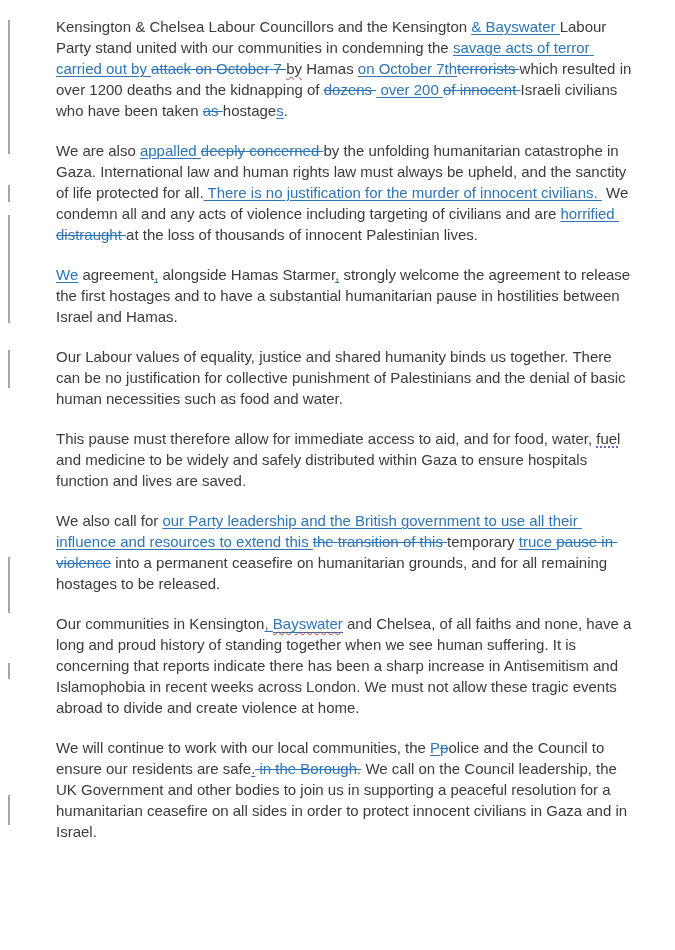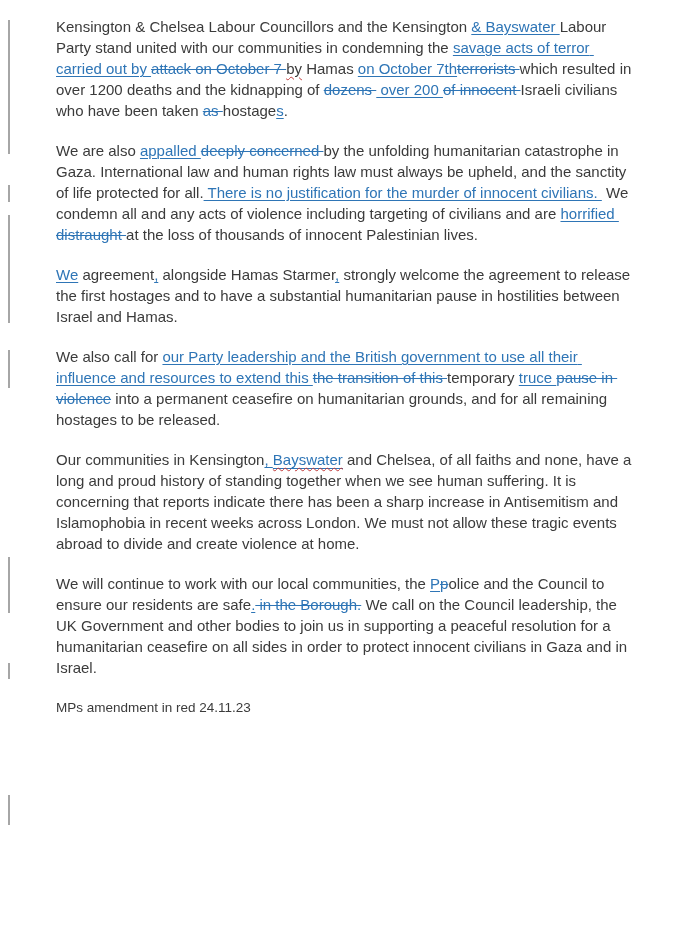--- a/index.html
+++ b/index.html
@@ -75,25 +75,26 @@
   }
 </style>
 </head>
 <body>
 
 <div class="page">
   <div>
       <p class="para"><span class="run normal">Kensington &amp; Chelsea Labour Councillors and the Kensington </span><span class="run ins">&amp; Bayswater </span><span class="run normal">Labour Party stand united with our communities in condemning the </span><span class="run ins">savage acts of terror carried out by </span><span class="run del">attack on October 7 </span><span class="run squiggle">by</span><span class="run normal"> Hamas </span><span class="run ins">on October 7th</span><span class="run del">terrorists </span><span class="run normal">which resulted in over 1200 deaths and the kidnapping of </span><span class="run del">dozens </span><span class="run ins"> over 200 </span><span class="run del">of innocent </span><span class="run normal">Israeli civilians who have been taken </span><span class="run del">as </span><span class="run normal">hostage</span><span class="run ins">s</span><span class="run normal">.</span></p>
       <p class="para"><span class="run normal">We are also </span><span class="run ins">appalled </span><span class="run del">deeply concerned </span><span class="run normal">by the unfolding humanitarian catastrophe in Gaza. International law and human rights law must always be upheld, and the sanctity of life protected for all.</span><span class="run ins"> There is no justification for the murder of innocent civilians. </span><span class="run normal"> We condemn all and any acts of violence including targeting of civilians and are </span><span class="run ins">horrified </span><span class="run del">distraught </span><span class="run normal">at the loss of thousands of innocent Palestinian lives.</span></p>
       <p class="para"><span class="run ins">We</span><span class="run normal"> agreement</span><span class="run ins">,</span><span class="run normal"> alongside Hamas Starmer</span><span class="run ins">,</span><span class="run normal"> strongly welcome the agreement to release the first hostages and to have a substantial humanitarian pause in hostilities between Israel and Hamas.</span></p>
+      <p class="para"><span class="run normal">Our Labour values of equality, justice and shared humanity binds us together. There can be no justification for collective punishment of Palestinians and the denial of basic human necessities such as food and water.</span></p>
+      <p class="para"><span class="run normal">This pause must therefore allow for immediate access to aid, and for food, water, </span><span class="run grammar">fuel</span><span class="run normal"> and medicine to be widely and safely distributed within Gaza to ensure hospitals function and lives are saved.</span></p>
       <p class="para"><span class="run normal">We also call for </span><span class="run ins">our Party leadership and the British government to use all their influence and resources to extend this </span><span class="run del">the transition of this </span><span class="run normal">temporary </span><span class="run ins">truce </span><span class="run del">pause in violence</span><span class="run normal"> into a permanent ceasefire on humanitarian grounds, and for all remaining hostages to be released.</span></p>
       <p class="para"><span class="run normal">Our communities in Kensington</span><span class="run ins">, </span><span class="run ins squiggle">Bayswater</span><span class="run normal"> and Chelsea, of all faiths and none, have a long and proud history of standing together when we see human suffering. It is concerning that reports indicate there has been a sharp increase in Antisemitism and Islamophobia in recent weeks across London. We must not allow these tragic events abroad to divide and create violence at home.</span></p>
       <p class="para"><span class="run normal">We will continue to work with our local communities, the </span><span class="run ins">P</span><span class="run del">p</span><span class="run normal">olice and the Council to ensure our residents are safe</span><span class="run ins">.</span><span class="run del"> in the Borough.</span><span class="run normal"> We call on the Council leadership, the UK Government and other bodies to join us in supporting a peaceful resolution for a humanitarian ceasefire on all sides in order to protect innocent civilians in Gaza and in Israel.</span></p>
     </div>
-  <div class="footer">MPs amendment in red 24.11.23</div>
 </div>
 
 <div>
     <div class="change-bar" style="top: 20px; height: 134px;"></div>
     <div class="change-bar" style="top: 185px; height: 17px;"></div>
     <div class="change-bar" style="top: 215px; height: 108px;"></div>
     <div class="change-bar" style="top: 350px; height: 38px;"></div>
     <div class="change-bar" style="top: 557px; height: 56px;"></div>
     <div class="change-bar" style="top: 663px; height: 16px;"></div>
     <div class="change-bar" style="top: 795px; height: 30px;"></div>

